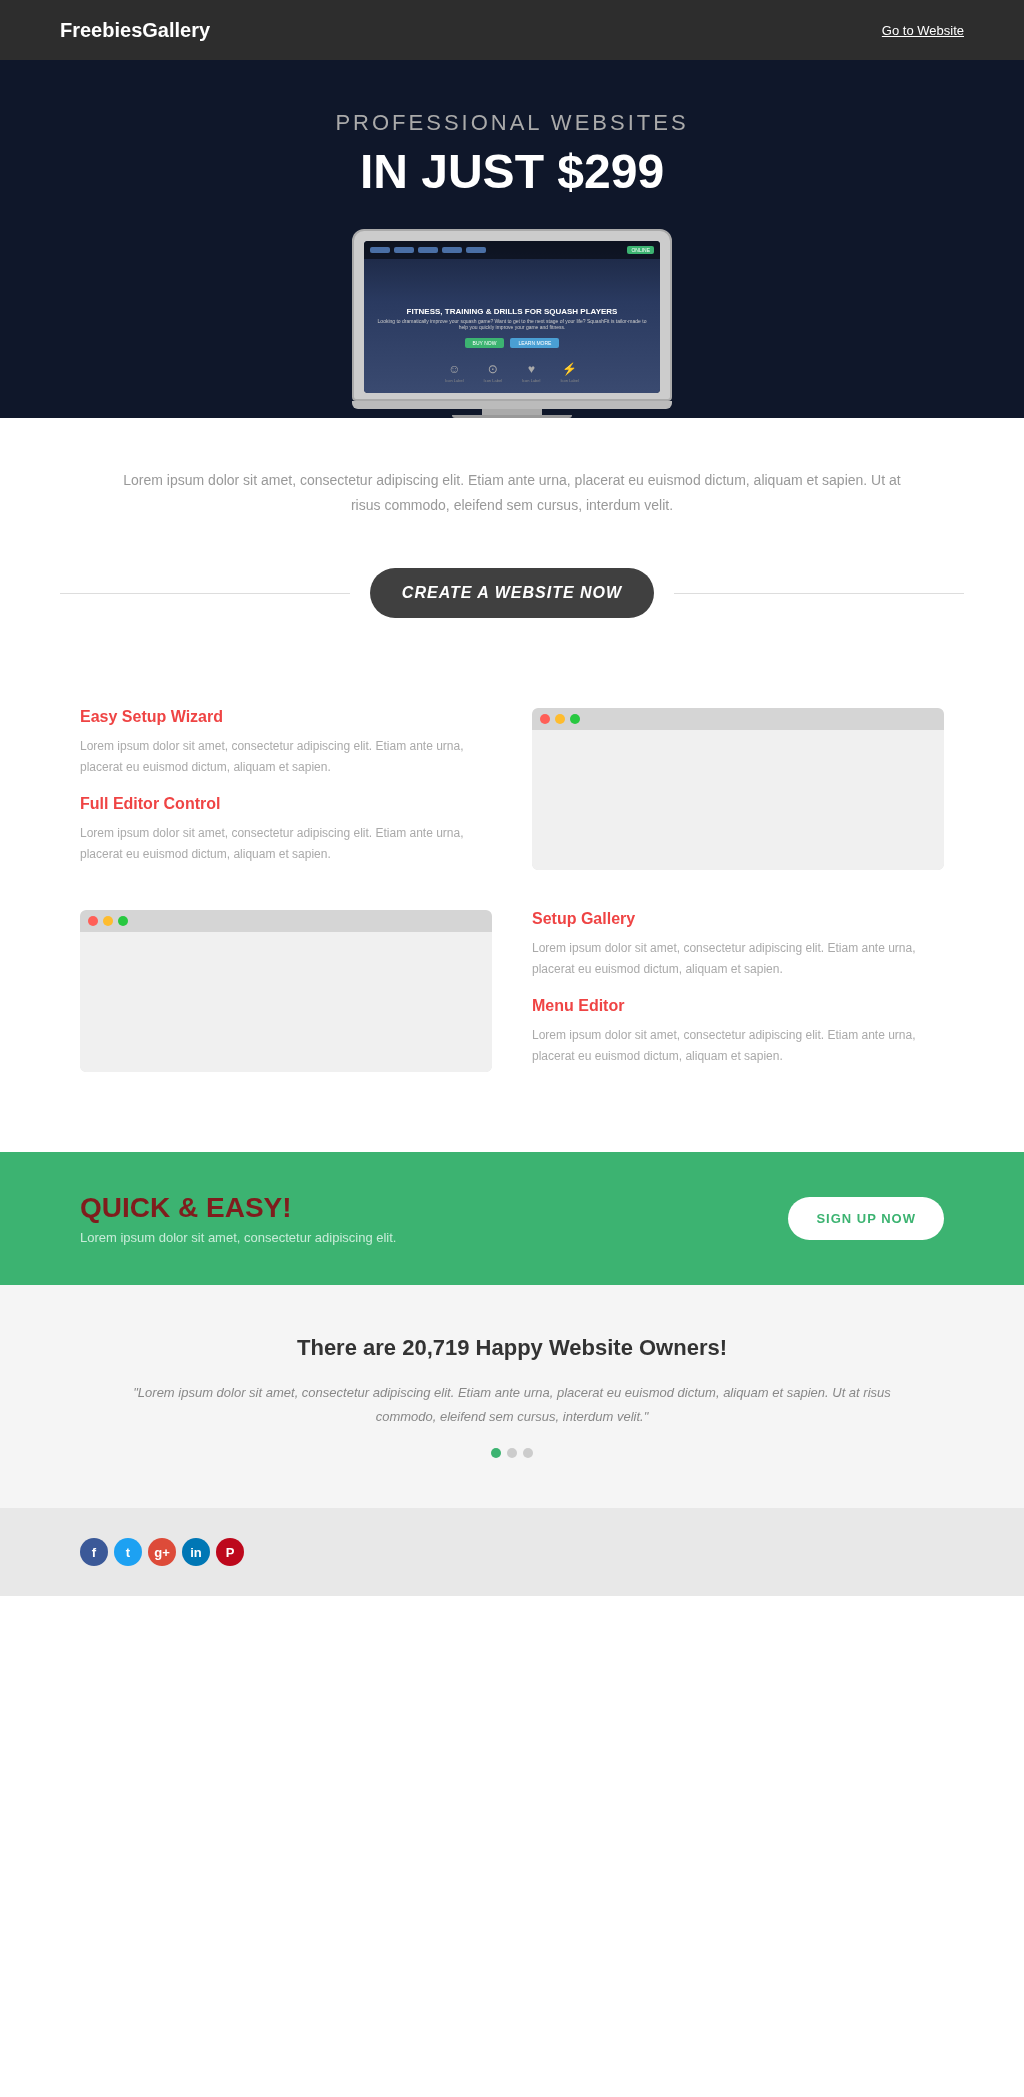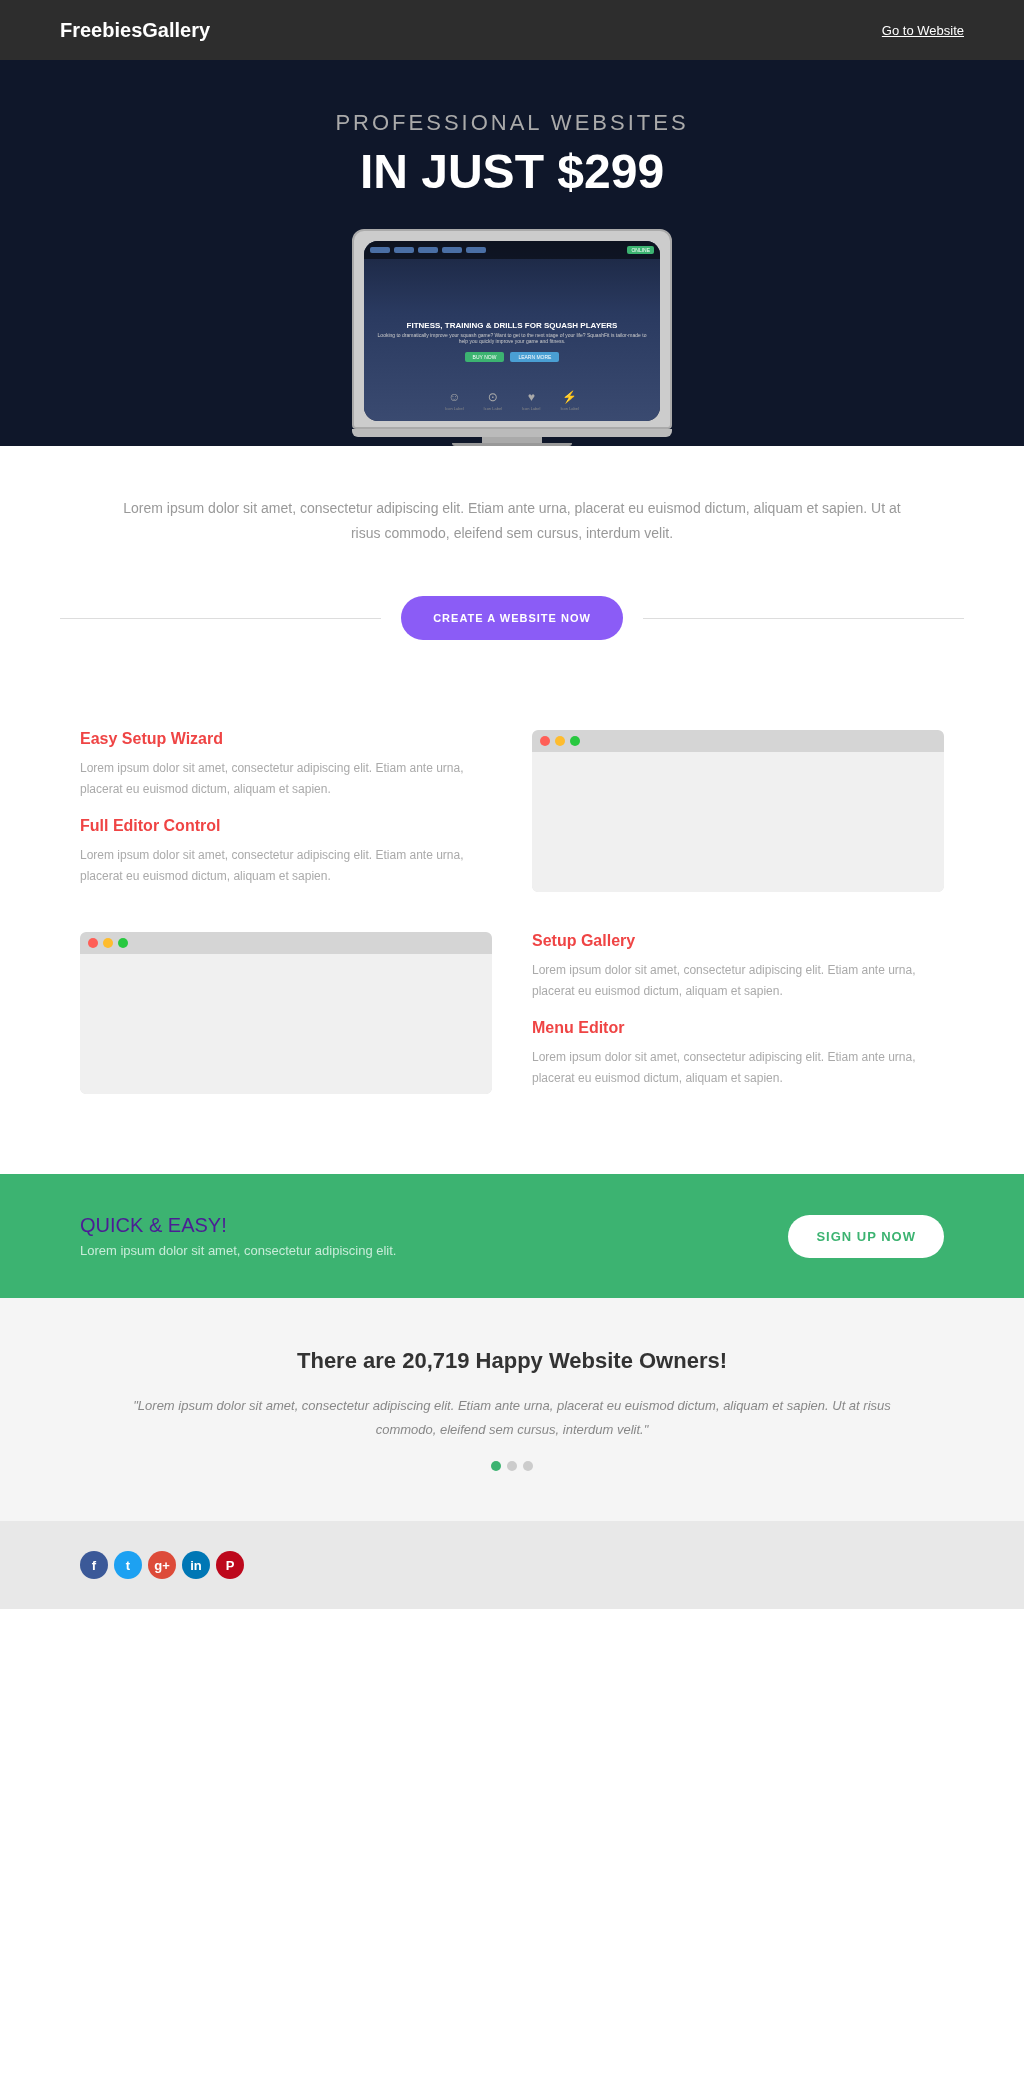--- a/index.html
+++ b/index.html
@@ -56,23 +56,23 @@
       position: relative;
     }
     .laptop-outer {
       background: #ccc;
       border-radius: 12px 12px 4px 4px;
       padding: 10px 10px 6px 10px;
       border: 2px solid #aaa;
     }
     .laptop-screen {
       background: #1a2540;
-      border-radius: 14px;
+      border-radius: 4px;
       overflow: hidden;
-      height: 180px;
+      height: 152px;
     }
     .laptop-screen-content {
       background: linear-gradient(180deg, #1a2540 0%, #2a3a60 40%, #3a4a70 100%);
       height: 100%;
       position: relative;
       display: flex;
       flex-direction: column;
       align-items: center;
       justify-content: center;
     }
@@ -187,31 +187,32 @@
       justify-content: center;
       padding: 20px 60px 50px;
       gap: 0;
     }
     .cta-line {
       flex: 1;
       height: 1px;
       background: #ddd;
     }
     .cta-button {
-      background: #8b5cf6;
-      color: #fff;
-      font-size: 11px;
+      background: #404040;
+      color: #fff;
+      font-size: 16px;
       font-weight: bold;
       letter-spacing: 1px;
       padding: 16px 32px;
       border-radius: 30px;
       cursor: pointer;
       border: none;
       white-space: nowrap;
       margin: 0 20px;
+      font-style: italic;
     }
 
     
     .features-section {
       padding: 40px 80px;
     }
     .feature-row {
       display: flex;
       align-items: flex-start;
       gap: 40px;
@@ -266,23 +267,23 @@
 
     
     .green-band {
       background: #3cb371;
       padding: 40px 80px;
       display: flex;
       align-items: center;
       justify-content: space-between;
     }
     .green-band-text h2 {
-      color: #4c1d95;
-      font-size: 20px;
-      font-weight: normal;
+      color: #7f1d1d;
+      font-size: 28px;
+      font-weight: bold;
     }
     .green-band-text p {
       color: #c8ecd9;
       font-size: 13px;
       margin-top: 6px;
     }
     .signup-btn {
       background: #fff;
       color: #3cb371;
       font-size: 13px;

